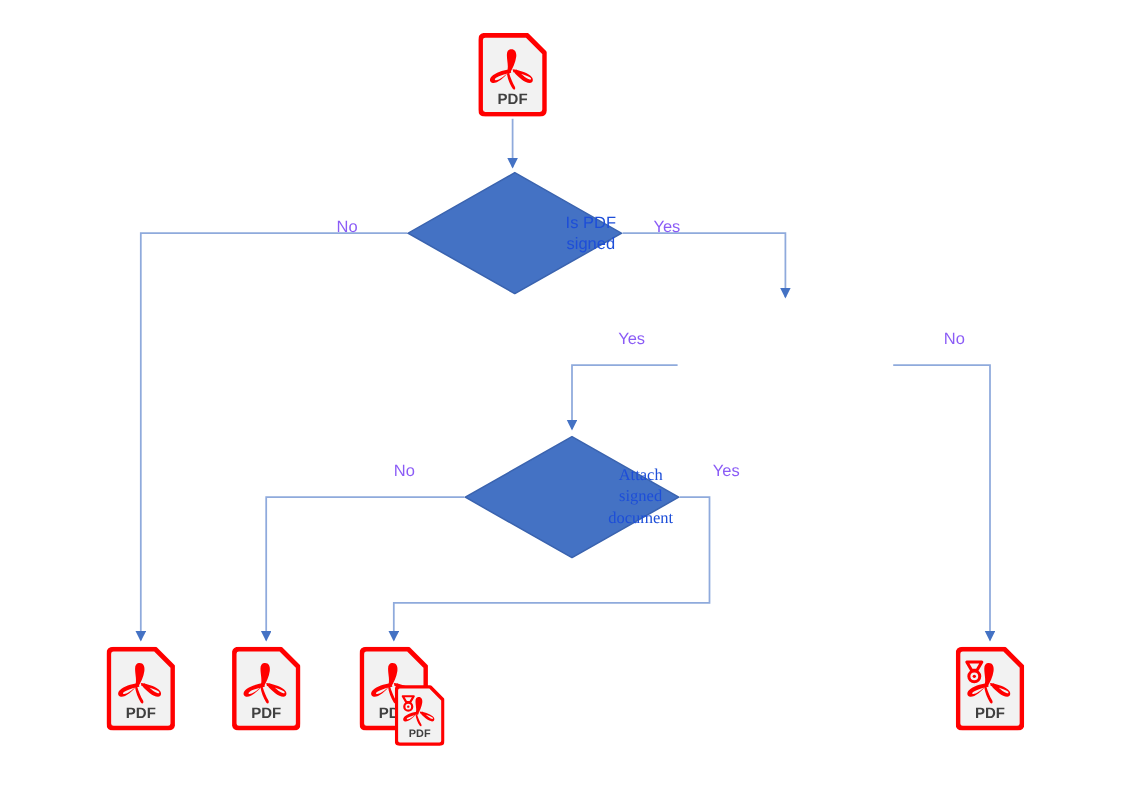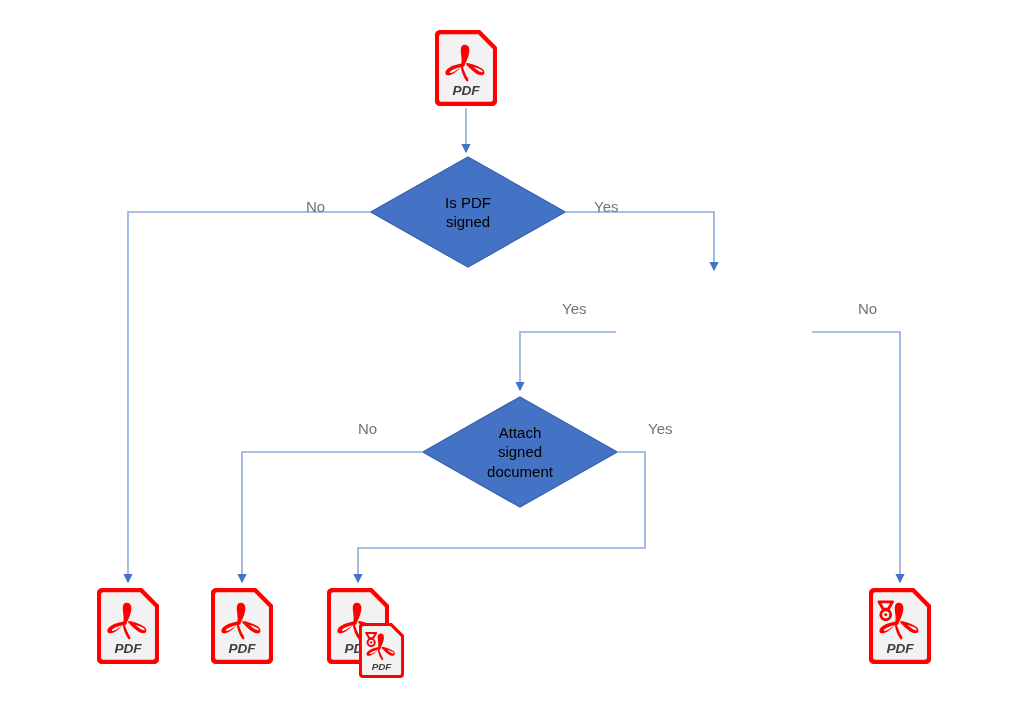--- a/index.html
+++ b/index.html
@@ -25,51 +25,50 @@
     width: 1024px;
     height: 720px;
     pointer-events: none;
   }
 
   
   .diamond {
     position: absolute;
     display: flex;
     align-items: center;
-    justify-content: center;
+    justify-content: flex-end;
     text-align: center;
-    color: #000000;
+    color: #1d4ed8;
     font-size: 15px;
     line-height: 1.28;
     box-sizing: border-box;
   }
   .diamond .dshape {
     position: absolute;
     left: 0; top: 0;
     width: 100%; height: 100%;
   }
   .diamond .dlabel {
     position: relative;
     z-index: 2;
     padding: 0 6px;
     white-space: pre-line;
   }
 
   
   .edge-label {
     position: absolute;
     font-size: 15px;
-    color: #737373;
+    color: #8b5cf6;
     white-space: nowrap;
   }
 
   
   .pdf-wrap {
     position: absolute;
-    font-style: italic;
   }
   .pdf-icon {
     position: absolute;
     left: 0;
     top: 0;
   }
   .pdf-icon.small {
     z-index: 3;
   }
 </style>
@@ -97,21 +96,21 @@
 
   <div class="diamond" id="dia-0" style="left: 370px; top: 156px; width: 196px; height: 112px;">
     <svg class="dshape" viewBox="0 0 196 112" preserveAspectRatio="none">
       <polygon points="98,1 195,56 98,111 1,56" fill="#4472C4" stroke="#3A63AF" stroke-width="1.4"></polygon>
     </svg>
     <span class="dlabel">Is PDF
 signed</span>
   </div>
 
 
-  <div class="diamond" id="dia-2" style="left: 422px; top: 396px; width: 196px; height: 112px;">
+  <div class="diamond" id="dia-2" style="left: 422px; top: 396px; width: 196px; height: 112px; font-family: Liberation Serif, serif;">
     <svg class="dshape" viewBox="0 0 196 112" preserveAspectRatio="none">
       <polygon points="98,1 195,56 98,111 1,56" fill="#4472C4" stroke="#3A63AF" stroke-width="1.4"></polygon>
     </svg>
     <span class="dlabel">Attach
 signed
 document</span>
   </div>
 
   <span class="edge-label" id="el-0" style="left: 306px; top: 198px;">No</span>
   <span class="edge-label" id="el-1" style="left: 594px; top: 198px;">Yes</span>

